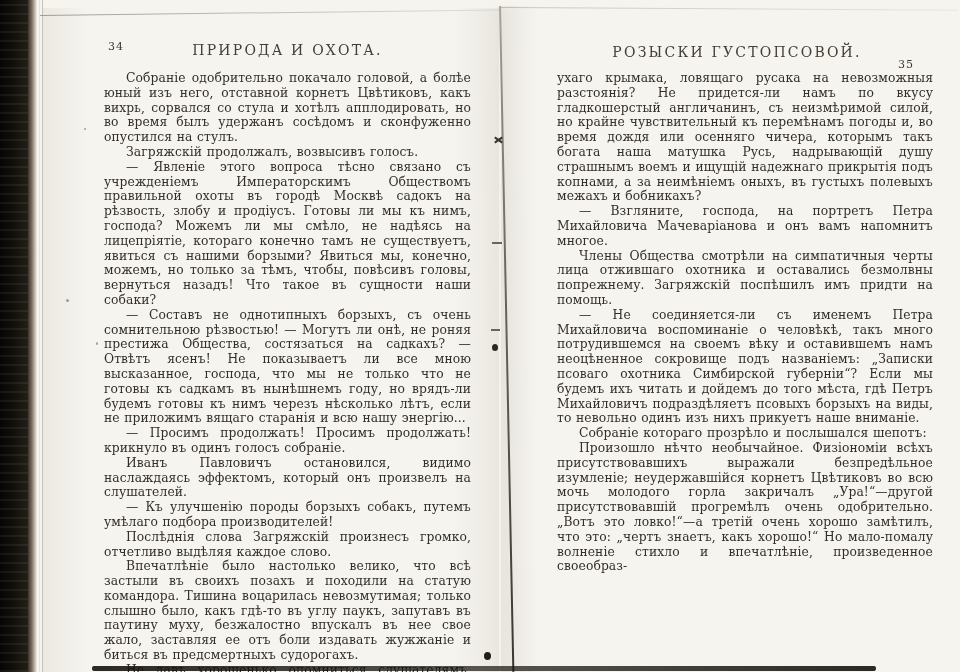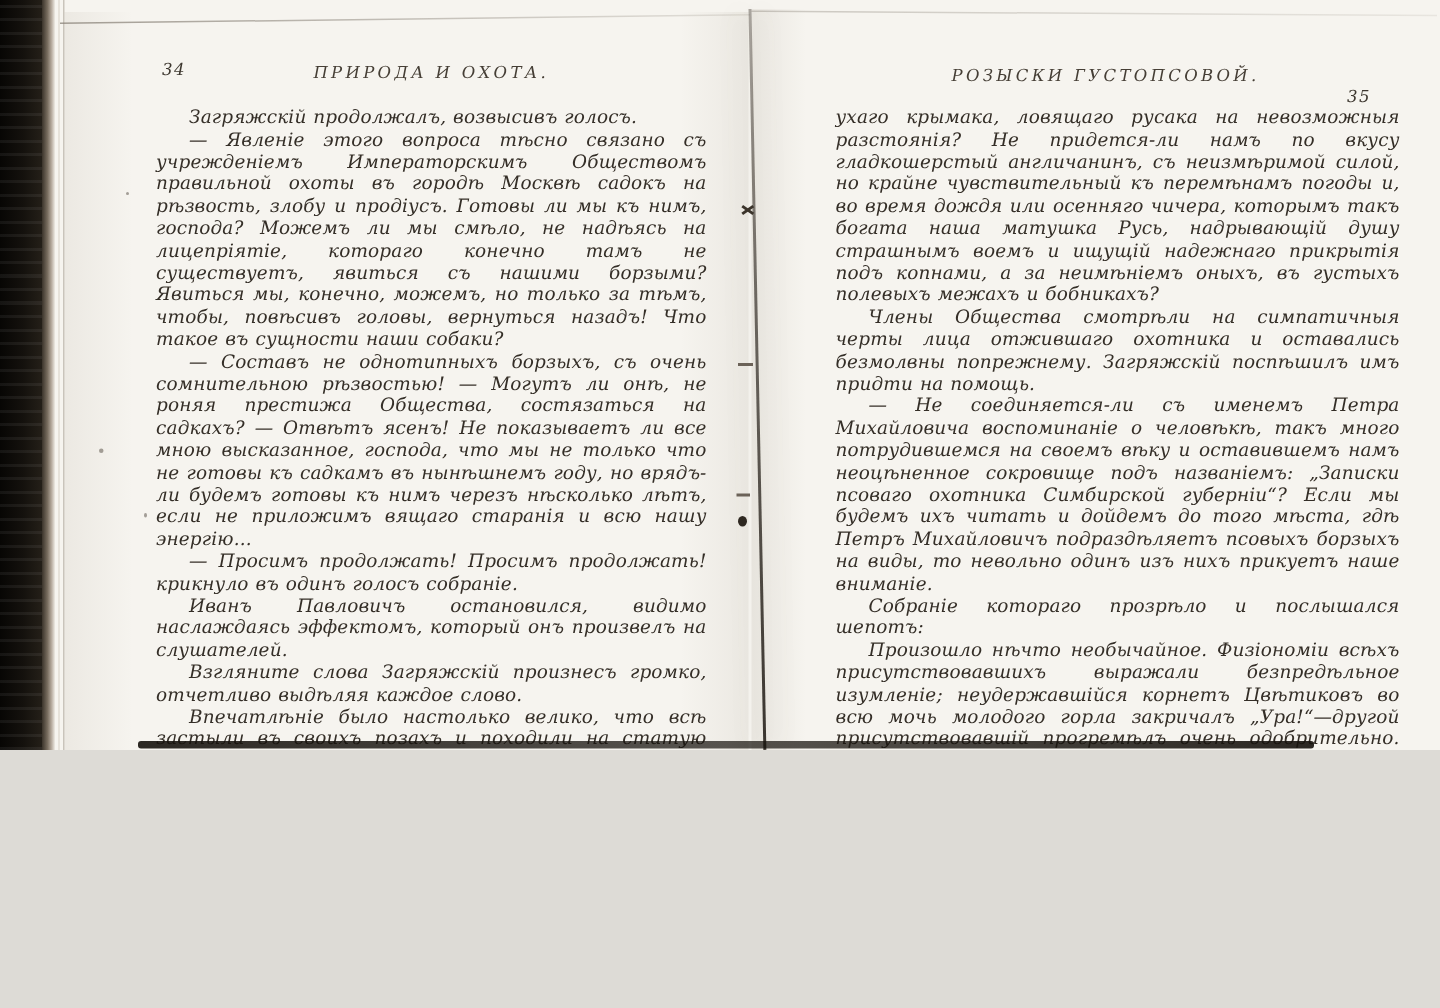--- a/index.html
+++ b/index.html
@@ -1,20 +1,19 @@
 <!DOCTYPE html>
 <html><head>
 <meta charset="utf-8">
 <style>
   html,body{margin:0;padding:0;background:#dddbd6;}
   .scan{
-    position:relative;width:960px;height:500px;overflow:hidden;
+    position:relative;width:960px;height:672px;overflow:hidden;
     background:#f6f4ef;
     font-family:"DejaVu Serif", serif;
-    font-style:italic;
   }
   
   .cover-band{
     position:absolute;left:0;top:0;bottom:0;width:28px;
     background:
       repeating-linear-gradient(0deg, rgba(255,255,255,.06) 0 2px, rgba(0,0,0,0) 2px 9px),
       linear-gradient(90deg,#070604 0%,#14110d 55%,#241f18 100%);
   }
   .spine-strip{
     position:absolute;left:28px;top:0;bottom:0;width:8px;
@@ -69,21 +68,21 @@
   .speck-a{left:84px;top:128px;width:2px;height:2px;}
   .speck-b{left:66px;top:299px;width:3px;height:3px;}
   .speck-c{left:96px;top:342px;width:2px;height:3px;}
 
   .pagenum{
     position:absolute;font-size:11px;color:#3d372f;letter-spacing:1px;
   }
   .pagenum-left{left:108px;top:40px;}
   .pagenum-right{left:898px;top:58px;}
   .running-title{
-    position:absolute;font-size:11px;color:#453e35;letter-spacing:2.2px;
+    position:absolute;font-size:14px;color:#453e35;letter-spacing:2.2px;
     text-align:center;white-space:nowrap;
   }
   .running-title-left{left:104px;width:367px;top:42px;}
   .running-title-right{left:557px;width:360px;top:44px;}
 
   .text-col{
     position:absolute;color:#342e27;font-size:12.3px;line-height:14.8px;
     text-align:justify;word-spacing:.6px;letter-spacing:.1px;
   }
   .text-col-left{left:104px;top:71px;width:367px;}
@@ -117,33 +116,36 @@
   <div class="speck speck-b"></div>
   <div class="speck speck-c"></div>
 
   <div class="pagenum pagenum-left">34</div>
   <div class="running-title running-title-left">ПРИРОДА И ОХОТА.</div>
 
   <div class="running-title running-title-right">РОЗЫСКИ ГУСТОПСОВОЙ.</div>
   <div class="pagenum pagenum-right">35</div>
 
   <div class="text-col text-col-left">
+    <p class="para">Собраніе одобрительно покачало головой, а болѣе юный изъ него, отставной корнетъ Цвѣтиковъ, какъ вихрь, сорвался со стула и хотѣлъ апплодировать, но во время былъ удержанъ сосѣдомъ и сконфуженно опустился на стулъ.</p>
     <p class="para">Загряжскій продолжалъ, возвысивъ голосъ.</p>
     <p class="para">— Явленіе этого вопроса тѣсно связано съ учрежденіемъ Императорскимъ Обществомъ правильной охоты въ городѣ Москвѣ садокъ на рѣзвость, злобу и продіусъ. Готовы ли мы къ нимъ, господа? Можемъ ли мы смѣло, не надѣясь на лицепріятіе, котораго конечно тамъ не существуетъ, явиться съ нашими борзыми? Явиться мы, конечно, можемъ, но только за тѣмъ, чтобы, повѣсивъ головы, вернуться назадъ! Что такое въ сущности наши собаки?</p>
     <p class="para">— Составъ не однотипныхъ борзыхъ, съ очень сомнительною рѣзвостью! — Могутъ ли онѣ, не роняя престижа Общества, состязаться на садкахъ? — Отвѣтъ ясенъ! Не показываетъ ли все мною высказанное, господа, что мы не только что не готовы къ садкамъ въ нынѣшнемъ году, но врядъ-ли будемъ готовы къ нимъ черезъ нѣсколько лѣтъ, если не приложимъ вящаго старанія и всю нашу энергію...</p>
     <p class="para">— Просимъ продолжать! Просимъ продолжать! крикнуло въ одинъ голосъ собраніе.</p>
     <p class="para">Иванъ Павловичъ остановился, видимо наслаждаясь эффектомъ, который онъ произвелъ на слушателей.</p>
-    <p class="para">Взгляните слова Загряжскій произнесъ громко, отчетливо выдѣляя каждое слово.</p>
+    <p class="para">— Къ улучшенію породы борзыхъ собакъ, путемъ умѣлаго подбора производителей!</p>
+    <p class="para">Послѣднія слова Загряжскій произнесъ громко, отчетливо выдѣляя каждое слово.</p>
     <p class="para">Впечатлѣніе было настолько велико, что всѣ застыли въ своихъ позахъ и походили на статую командора. Тишина воцарилась невозмутимая; только слышно было, какъ гдѣ-то въ углу паукъ, запутавъ въ паутину муху, безжалостно впускалъ въ нее свое жало, заставляя ее отъ боли издавать жужжаніе и биться въ предсмертныхъ судорогахъ.</p>
     <p class="para">Не давъ хорошенько опомниться слушателямъ, Иванъ Павловичъ продолжалъ:</p>
 
   </div>
 
   <div class="text-col text-col-right">
     <p class="para cont">ухаго крымака, ловящаго русака на невозможныя разстоянія? Не придется-ли намъ по вкусу гладкошерстый англичанинъ, съ неизмѣримой силой, но крайне чувствительный къ перемѣнамъ погоды и, во время дождя или осенняго чичера, которымъ такъ богата наша матушка Русь, надрывающій душу страшнымъ воемъ и ищущій надежнаго прикрытія подъ копнами, а за неимѣніемъ оныхъ, въ густыхъ полевыхъ межахъ и бобникахъ?</p>
+    <p class="para">— Взгляните, господа, на портретъ Петра Михайловича Мачеваріанова и онъ вамъ напомнитъ многое.</p>
     <p class="para">Члены Общества смотрѣли на симпатичныя черты лица отжившаго охотника и оставались безмолвны попрежнему. Загряжскій поспѣшилъ имъ придти на помощь.</p>
     <p class="para">— Не соединяется-ли съ именемъ Петра Михайловича воспоминаніе о человѣкѣ, такъ много потрудившемся на своемъ вѣку и оставившемъ намъ неоцѣненное сокровище подъ названіемъ: „Записки псоваго охотника Симбирской губерніи“? Если мы будемъ ихъ читать и дойдемъ до того мѣста, гдѣ Петръ Михайловичъ подраздѣляетъ псовыхъ борзыхъ на виды, то невольно одинъ изъ нихъ прикуетъ наше вниманіе.</p>
     <p class="para">Собраніе котораго прозрѣло и послышался шепотъ:</p>
     <p class="para">Произошло нѣчто необычайное. Физіономіи всѣхъ присутствовавшихъ выражали безпредѣльное изумленіе; неудержавшійся корнетъ Цвѣтиковъ во всю мочь молодого горла закричалъ „Ура!“—другой присутствовавшій прогремѣлъ очень одобрительно. „Вотъ это ловко!“—а третій очень хорошо замѣтилъ, что это: „чертъ знаетъ, какъ хорошо!“ Но мало-помалу волненіе стихло и впечатлѣніе, произведенное своеобраз-</p>
   </div>
 
   <div class="bottom-shadow"></div>
 </div>
 
 </body></html>

